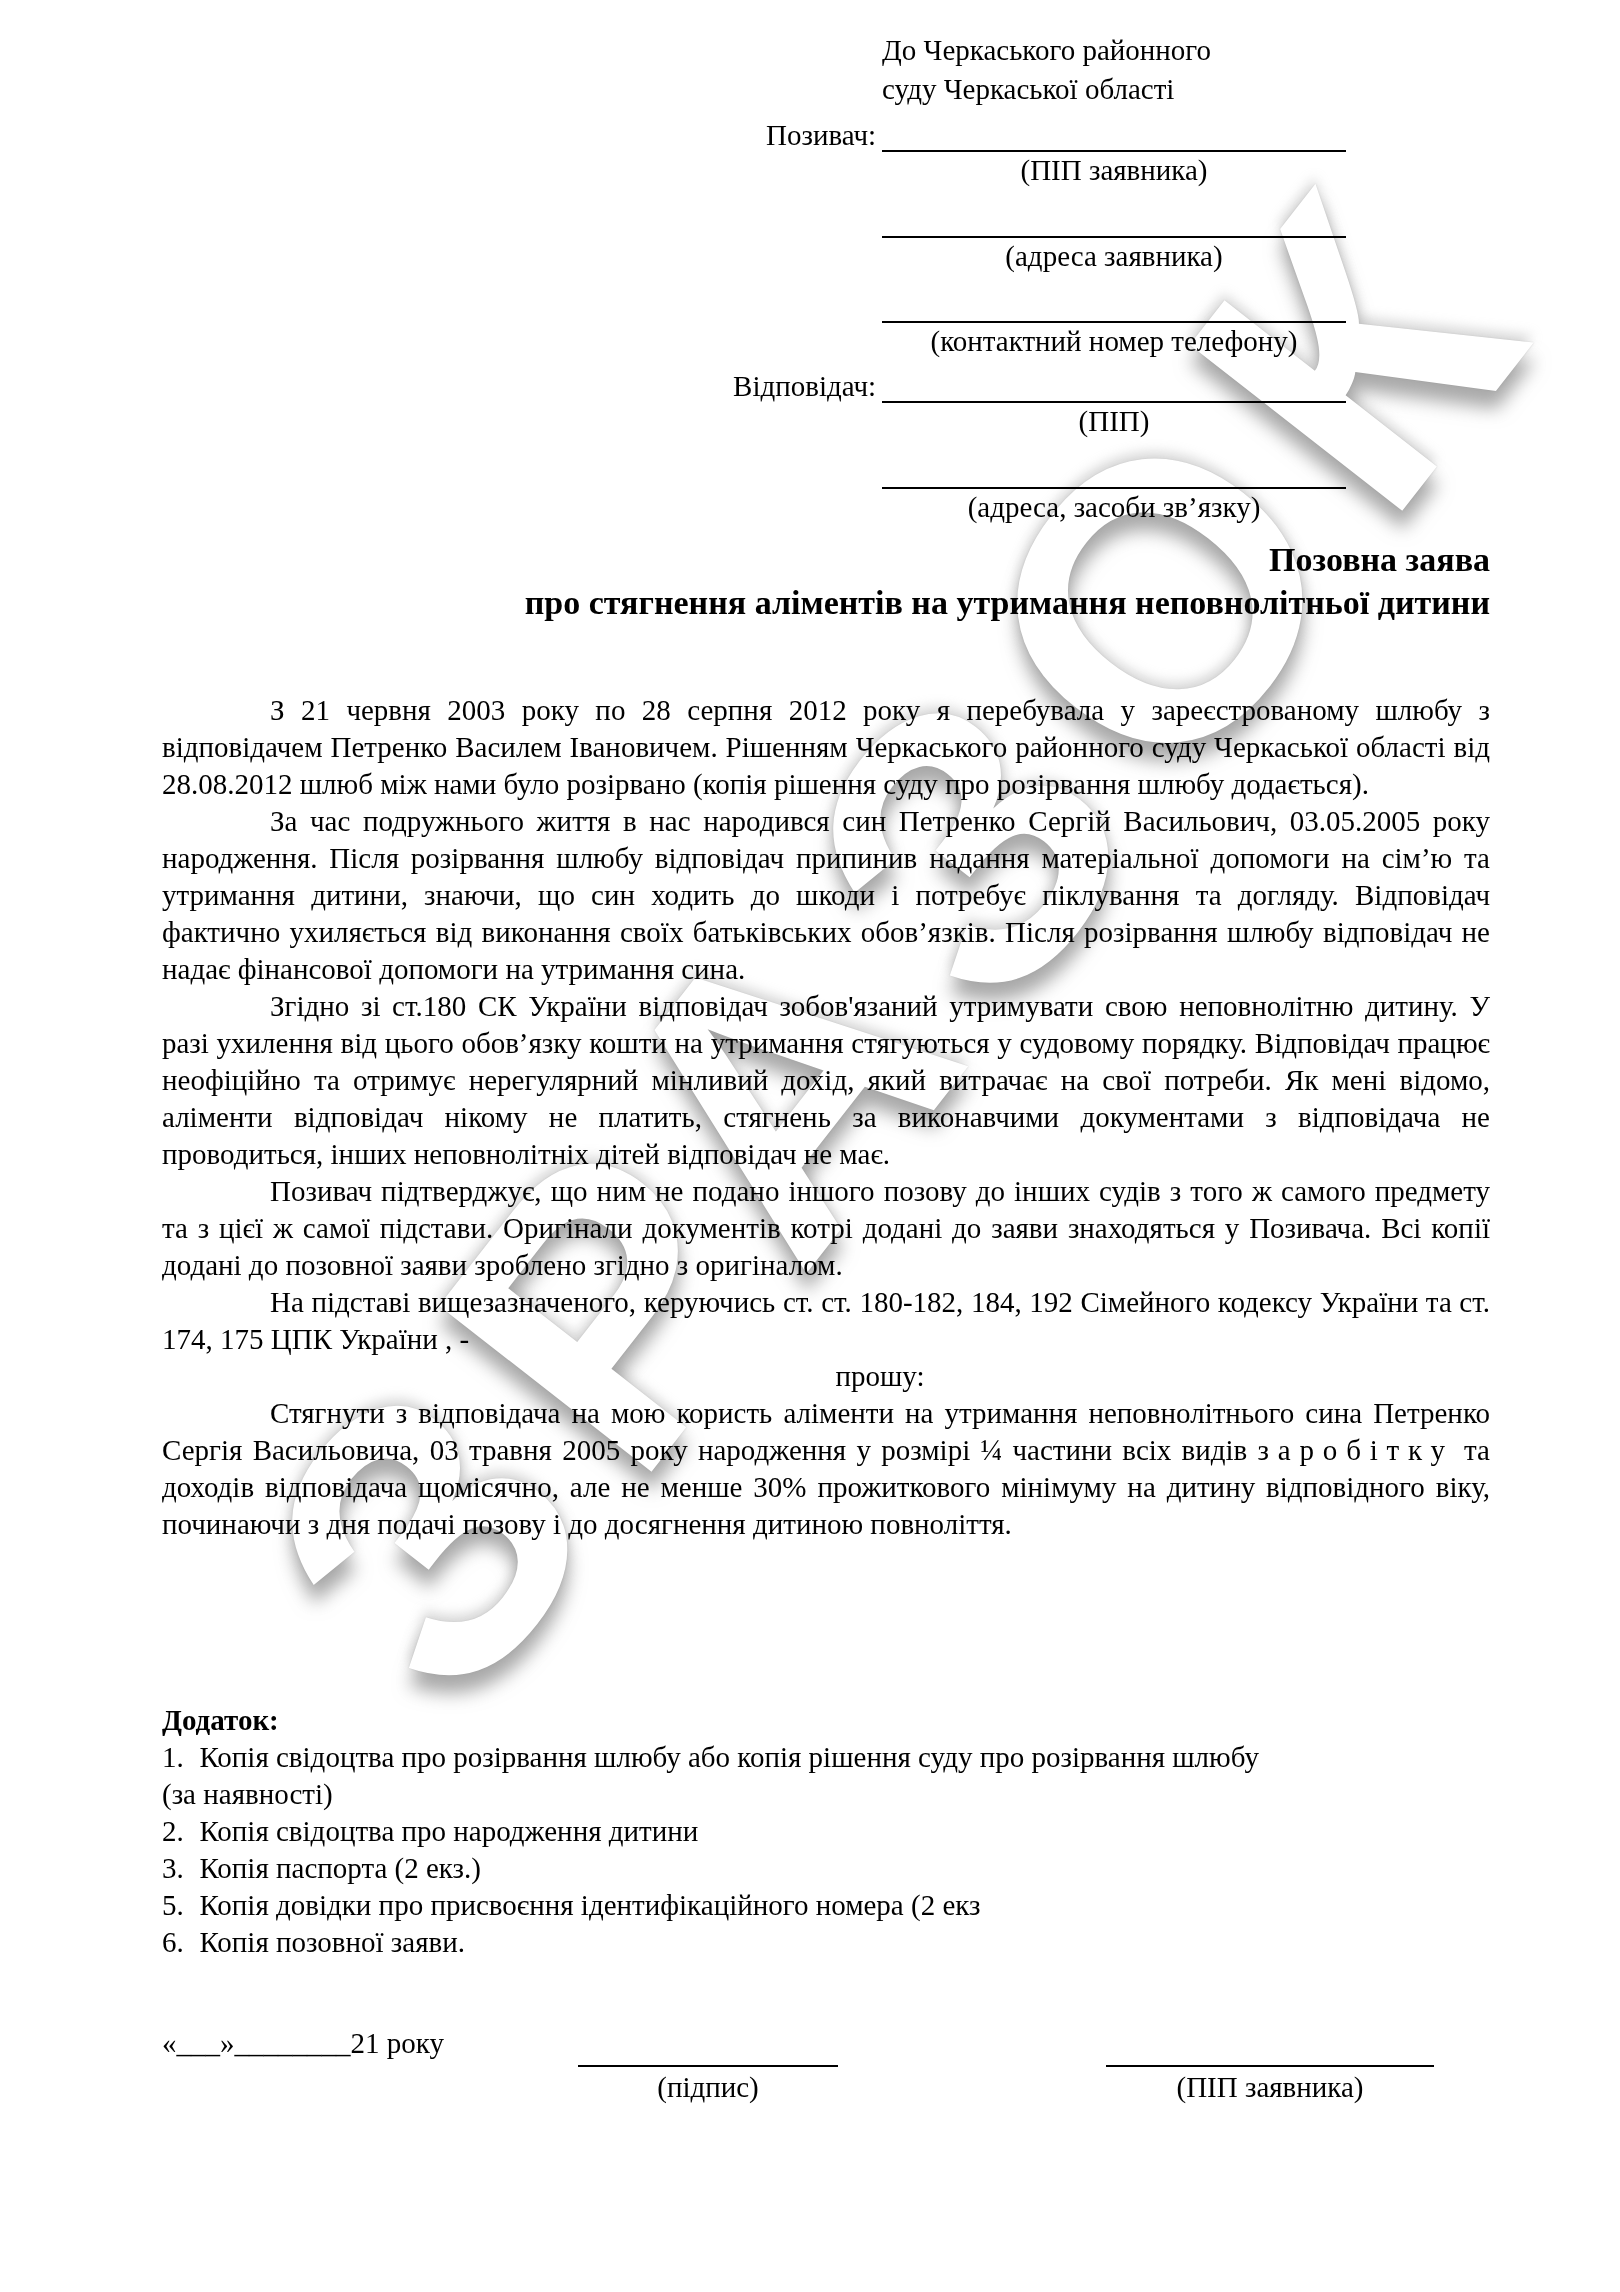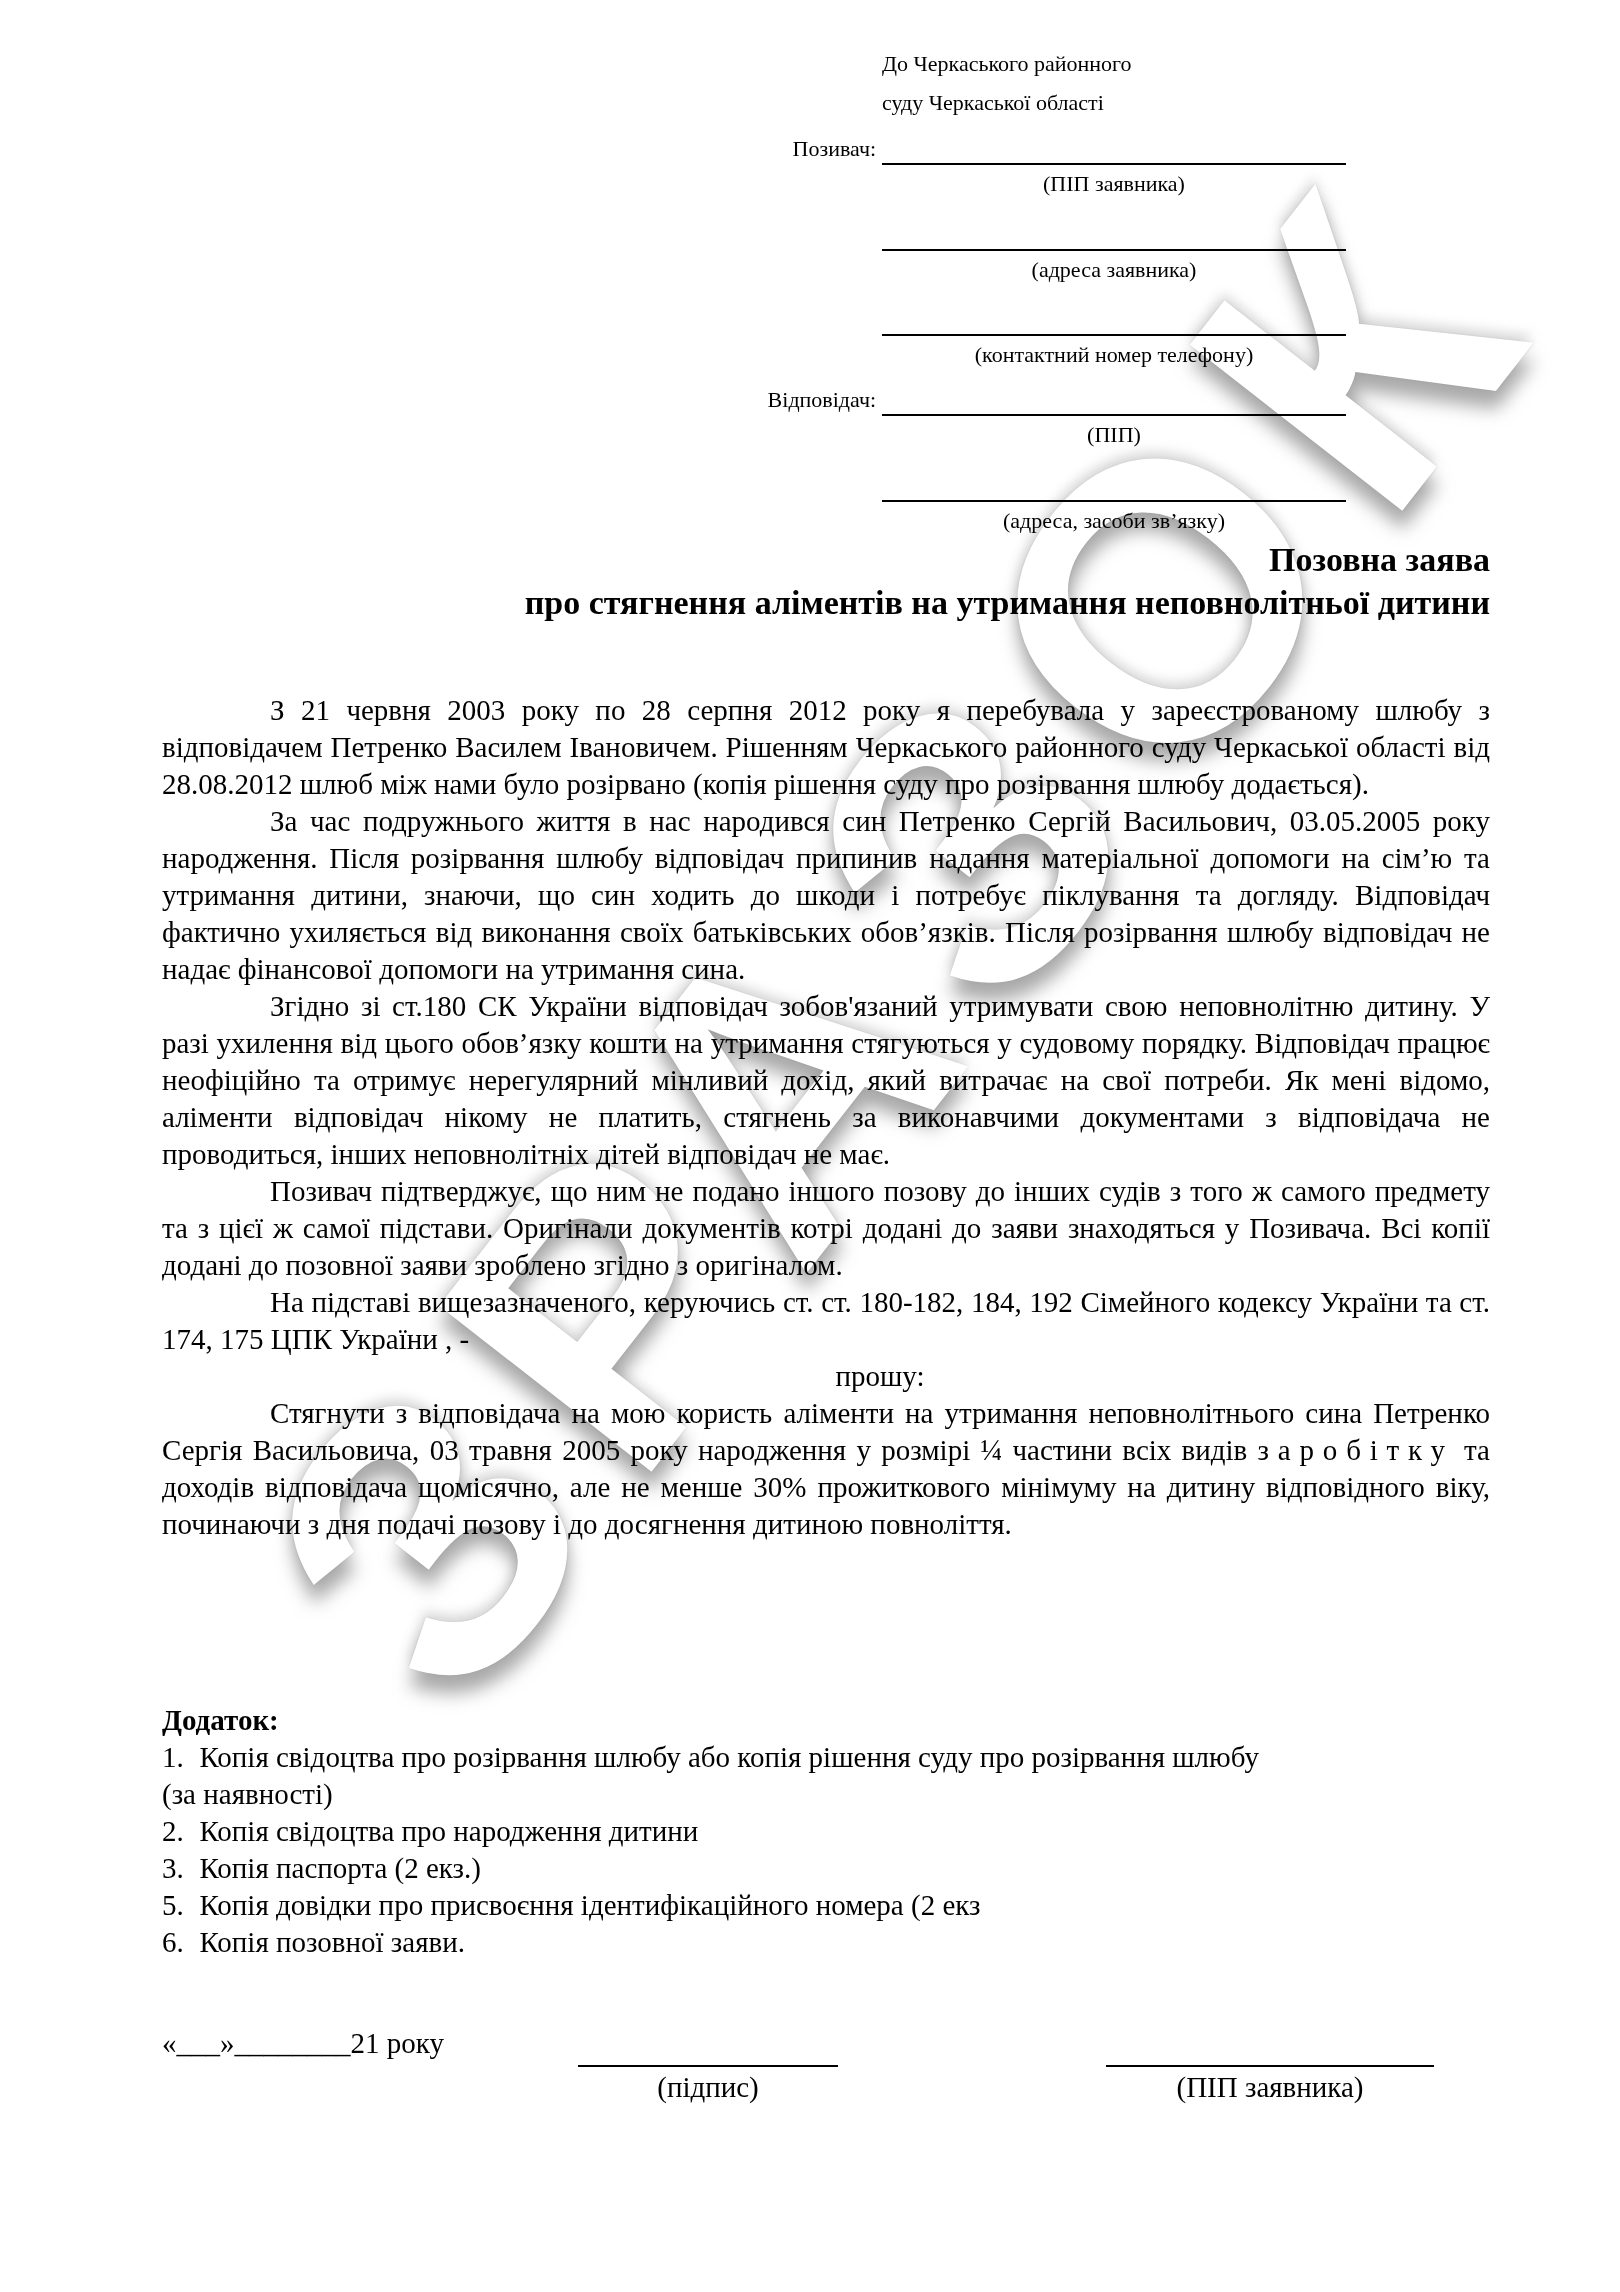--- a/index.html
+++ b/index.html
@@ -30,24 +30,24 @@
       4.9px -4.9px 11.8px rgba(170,170,170,0.45),
       0 0 2px rgba(190,190,190,0.6);
     z-index: 0;
     user-select: none;
   }
   .content { position: relative; z-index: 1; }
 
   
   .addr {
     position: absolute;
-    top: 44px;
+    top: 31px;
     left: 701px;
     width: 645px;
-    font-size: 22px;
+    font-size: 29px;
     line-height: 39px;
   }
   .addr .court-line { padding-left: 181px; }
   .addr .row { display: flex; align-items: flex-end; height: 43px; }
   .addr .row .lbl {
     width: 181px;
     text-align: right;
     padding-right: 5.9px;
     box-sizing: border-box;
     line-height: 33px;

